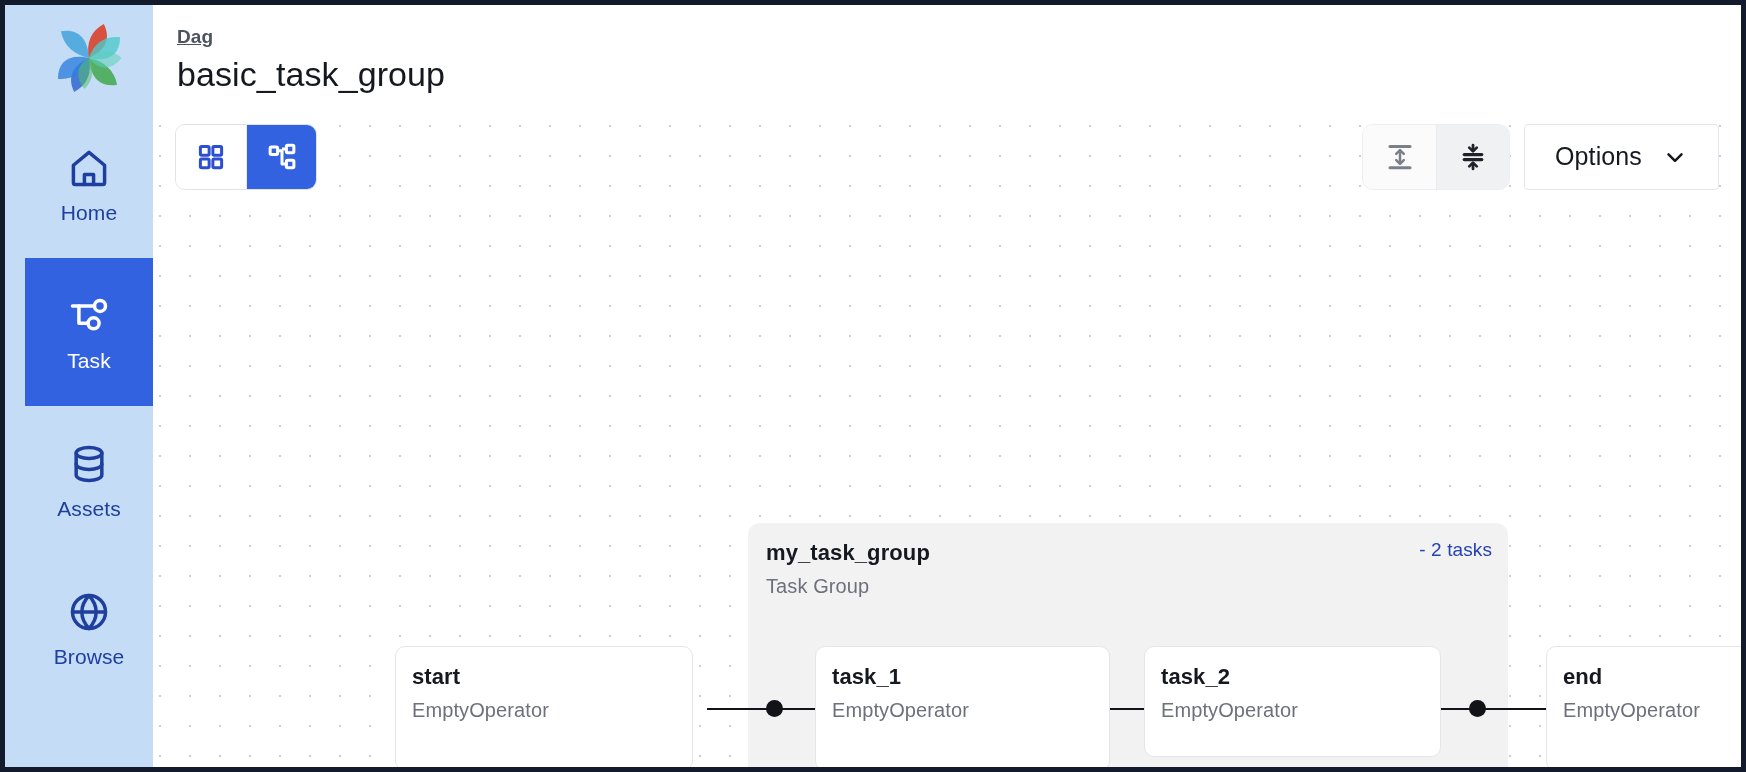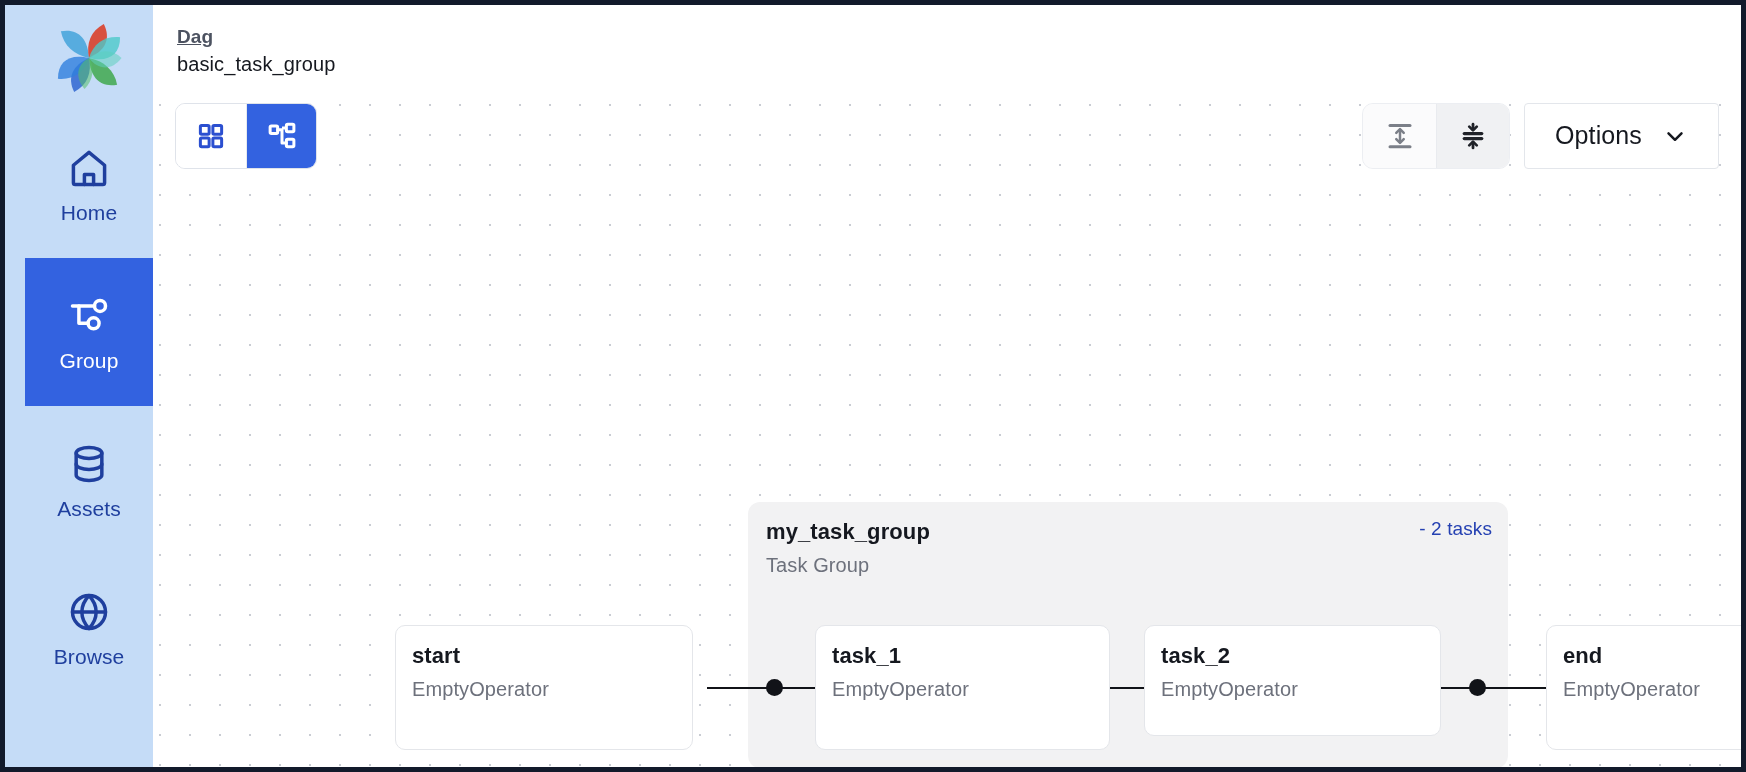--- a/index.html
+++ b/index.html
@@ -69,21 +69,21 @@
   }
   #dag-kicker {
     font-size: 19px;
     font-weight: bold;
     color: #4c5260;
     line-height: 1.25;
     letter-spacing: .1px;
     text-decoration: underline;
   }
   #dag-title {
-    font-size: 20px;
+    font-size: 34px;
     font-weight: 400;
     color: #15181f;
     line-height: 1.5;
     letter-spacing: .1px;
   }
 
   
   #canvas {
     position: relative;
     flex: 1 1 auto;
@@ -259,21 +259,21 @@
       <span class="nav-label">Home</span>
     </div>
 
     <div class="nav-item active">
       <svg class="nav-icon" viewBox="0 0 24 24" fill="none" stroke="currentColor" stroke-width="1.9" stroke-linecap="round" stroke-linejoin="round">
         <circle cx="18" cy="6.5" r="3"></circle>
         <circle cx="14.5" cy="16" r="3"></circle>
         <path d="M3 6.5h12"></path>
         <path d="M6.5 6.5V16h5"></path>
       </svg>
-      <span class="nav-label">Group</span>
+      <span class="nav-label">Task</span>
     </div>
 
     <div class="nav-item">
       <svg class="nav-icon" viewBox="0 0 24 24" fill="none" stroke="currentColor" stroke-width="1.9" stroke-linecap="round" stroke-linejoin="round">
         <ellipse cx="12" cy="6" rx="7" ry="3"></ellipse>
         <path d="M5 6v12c0 1.66 3.13 3 7 3s7-1.34 7-3V6"></path>
         <path d="M5 12c0 1.66 3.13 3 7 3s7-1.34 7-3"></path>
       </svg>
       <span class="nav-label">Assets</span>
     </div>

